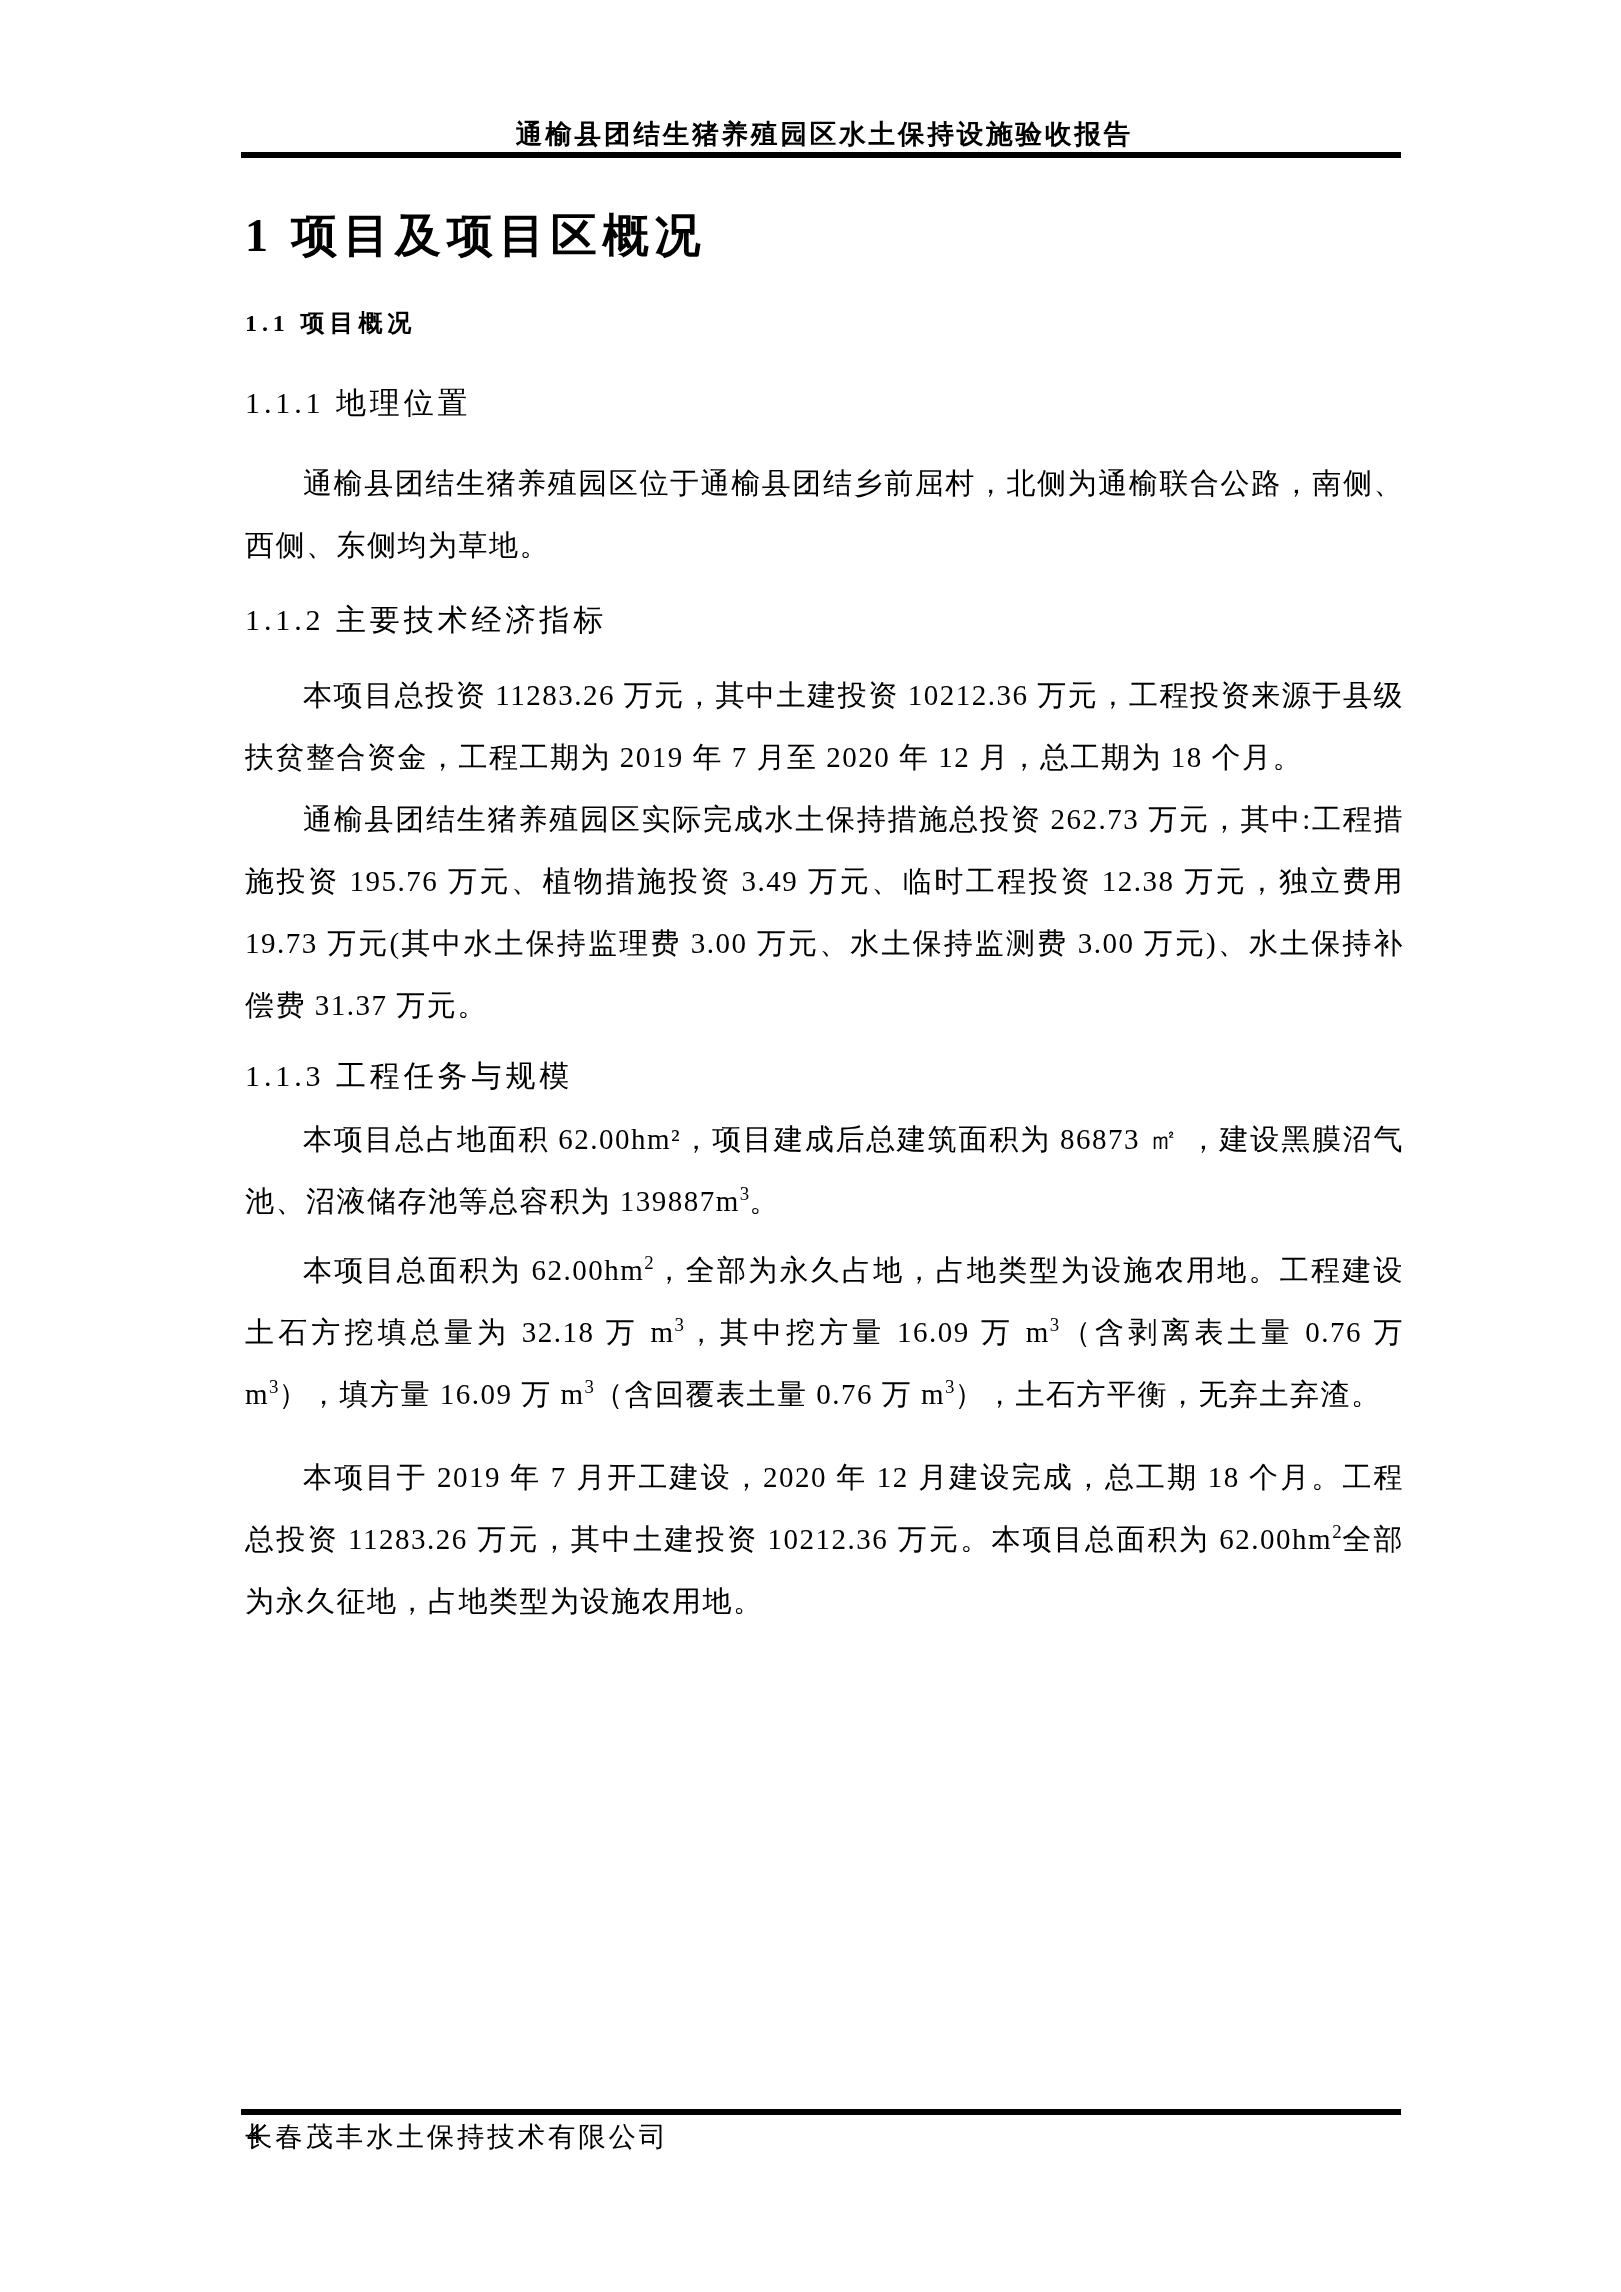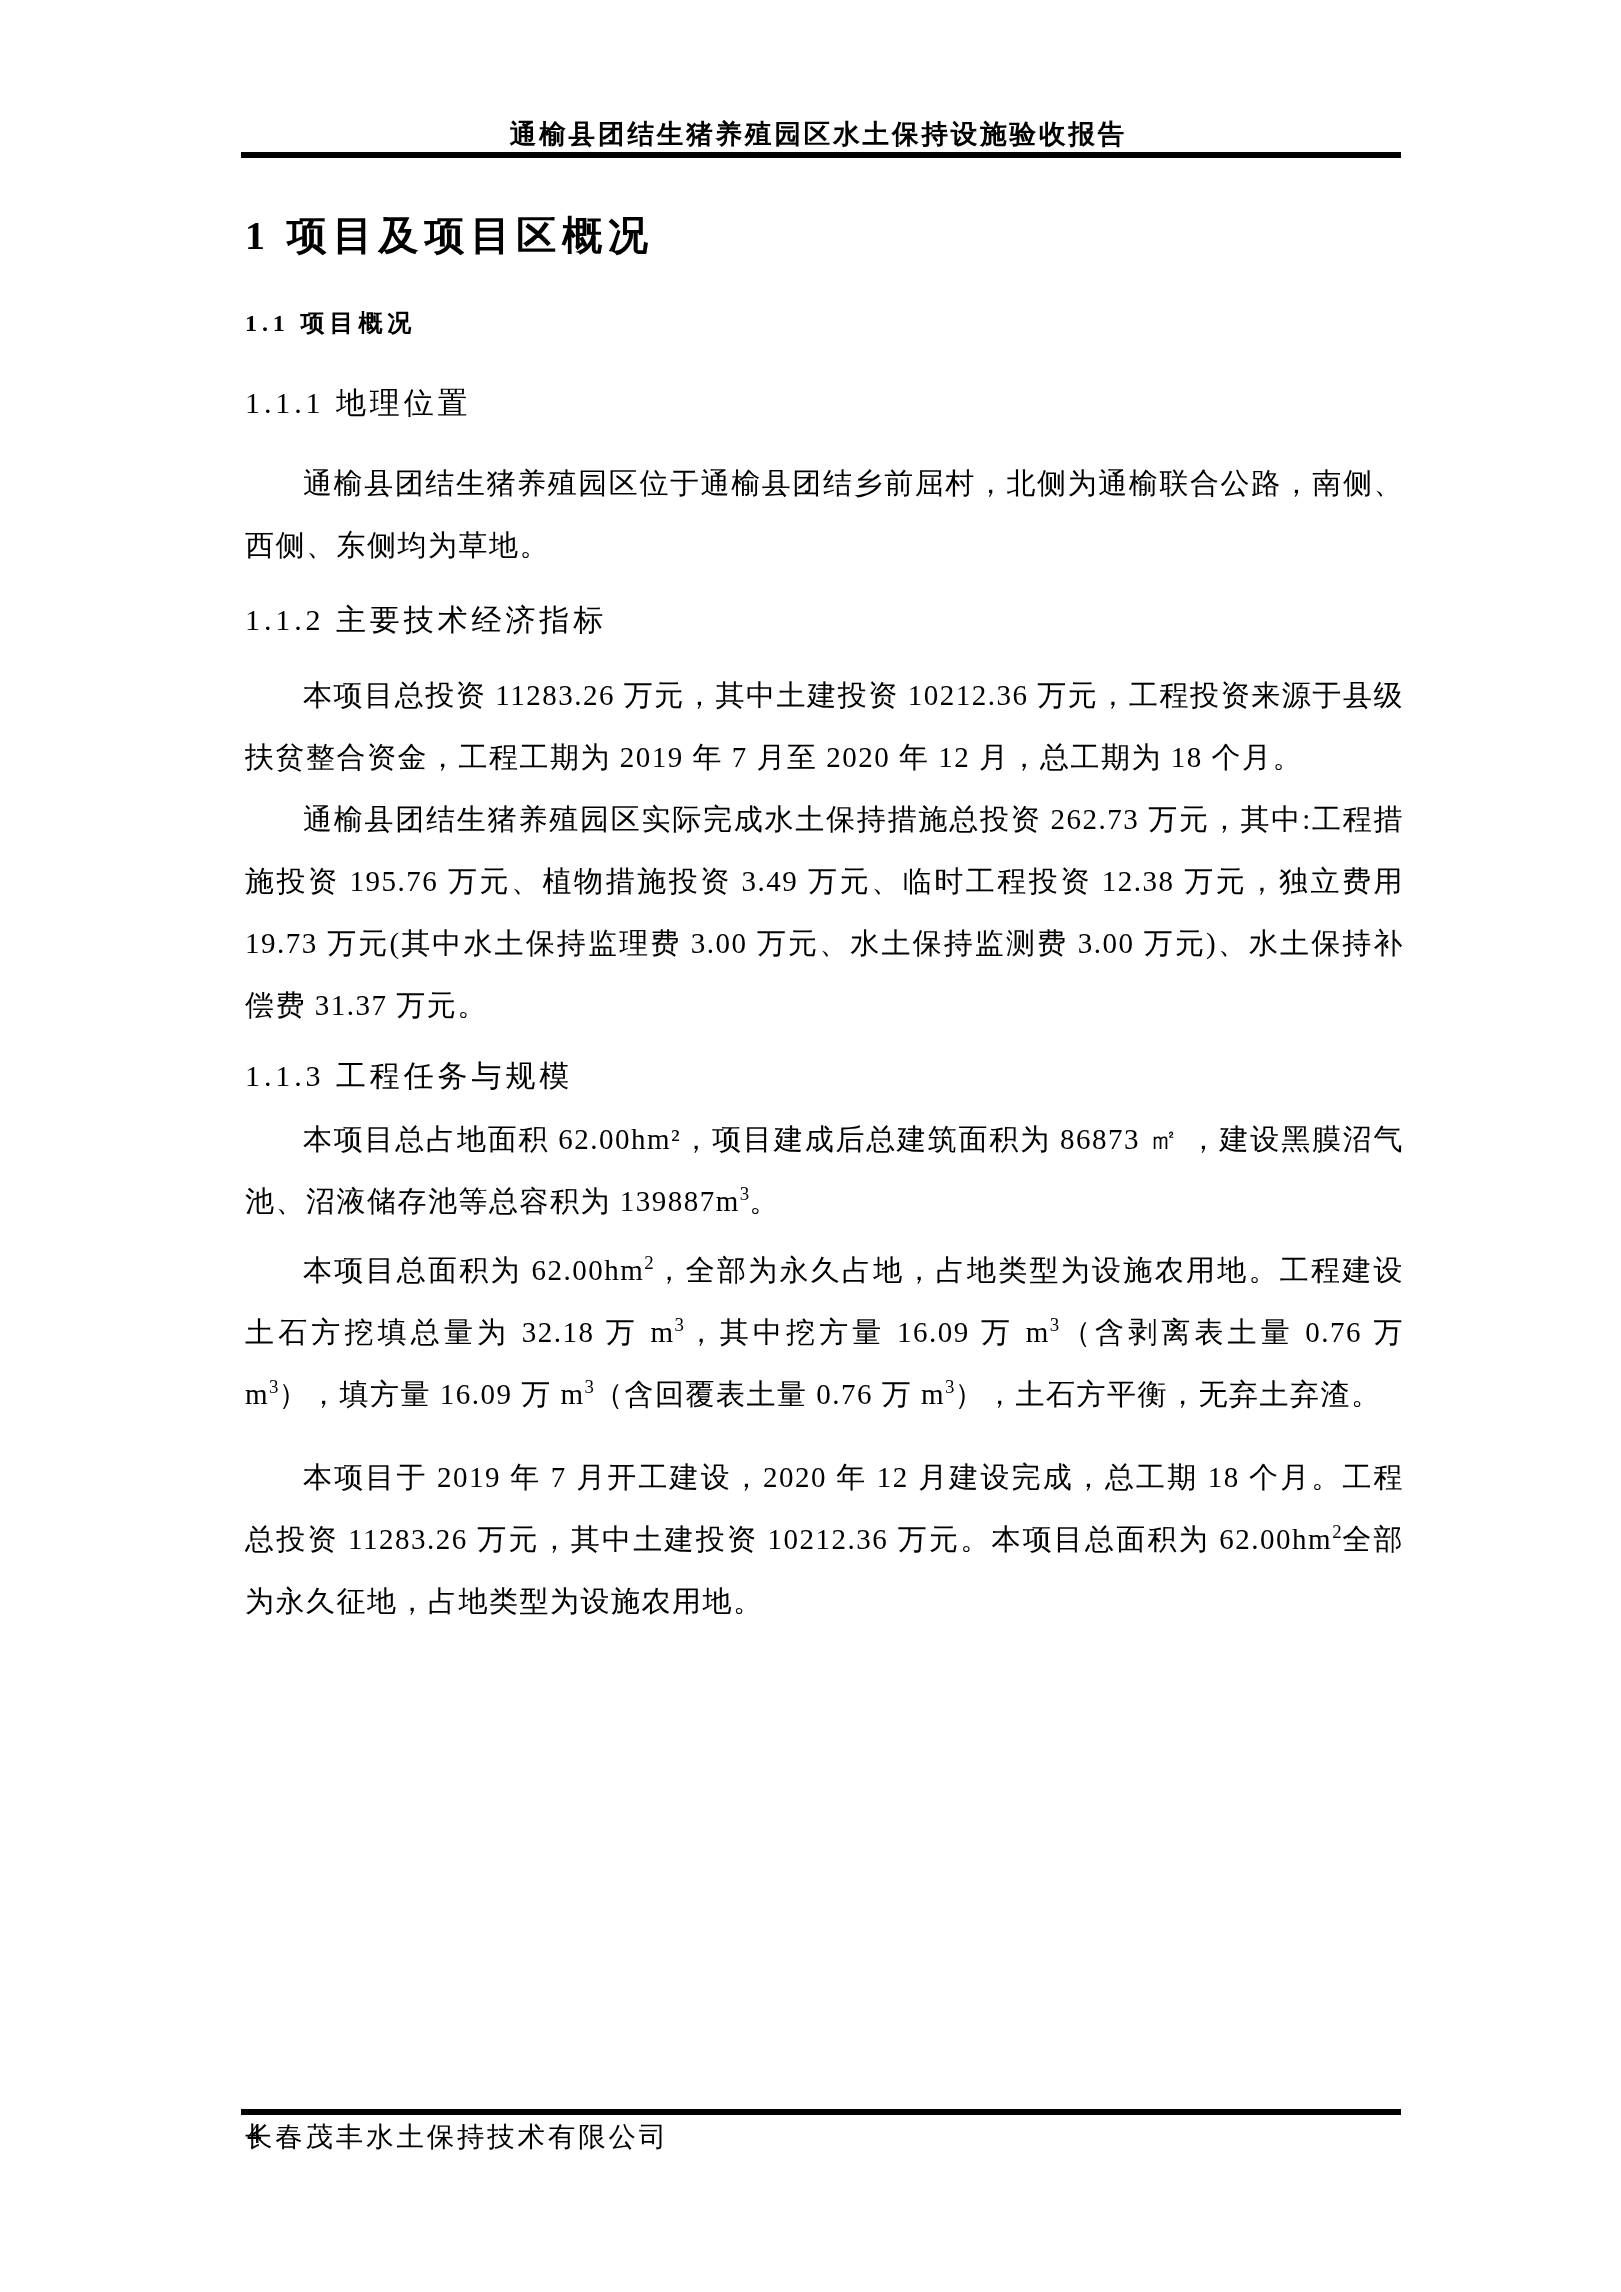--- a/index.html
+++ b/index.html
@@ -15,21 +15,21 @@
     width: 1621px;
     height: 2293px;
     background: #ffffff;
     overflow: hidden;
   }
 
   
   .running-header {
     position: absolute;
     top: 116px;
-    left: 239px;
+    left: 245px;
     width: 1159px;
     text-align: center;
     font-size: 26.5px;
     font-weight: bold;
     letter-spacing: 2.9px;
     white-space: nowrap;
   }
   .header-rule {
     position: absolute;
     top: 152px;
@@ -41,21 +41,21 @@
 
   
   .doc-body {
     position: absolute;
     top: 214px;
     left: 245px;
     width: 1159px;
   }
   .doc-h1 {
     margin: 0;
-    font-size: 40px;
+    font-size: 46px;
     line-height: 43px;
     font-weight: bold;
     letter-spacing: 5.9px;
   }
   .doc-h2 {
     margin: 47px 0 0 0;
     font-size: 24px;
     line-height: 39px;
     font-weight: bold;
     letter-spacing: 4.9px;

